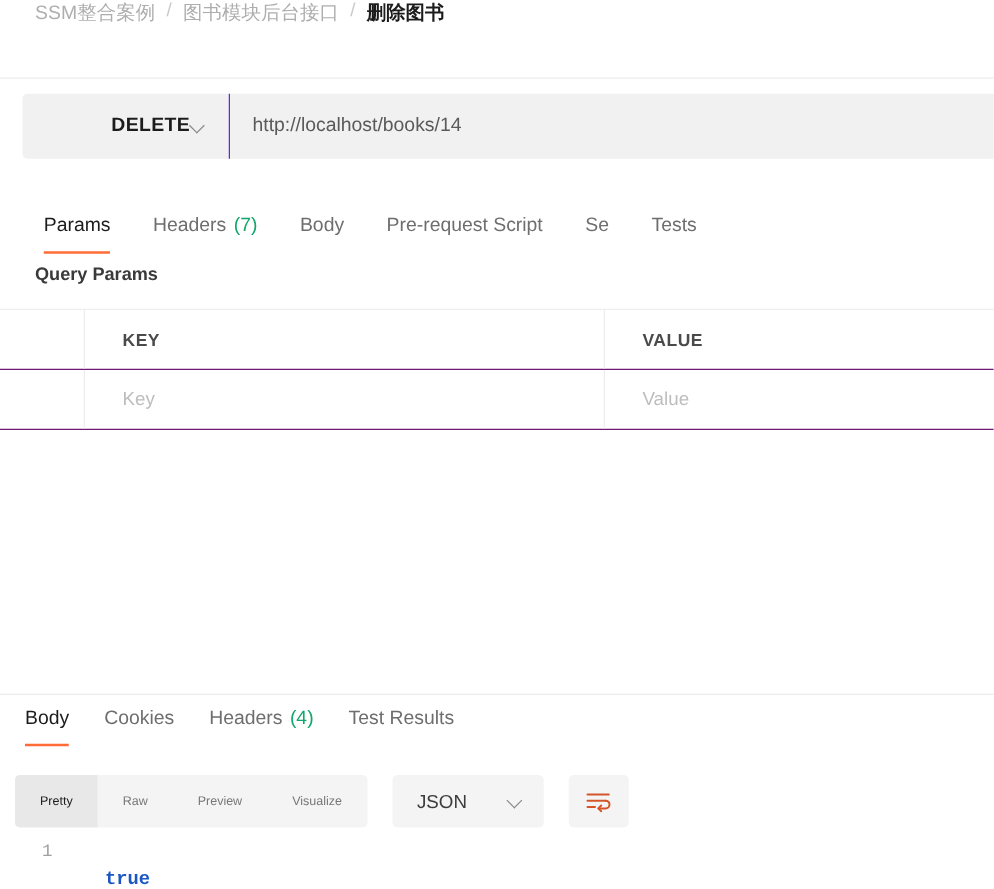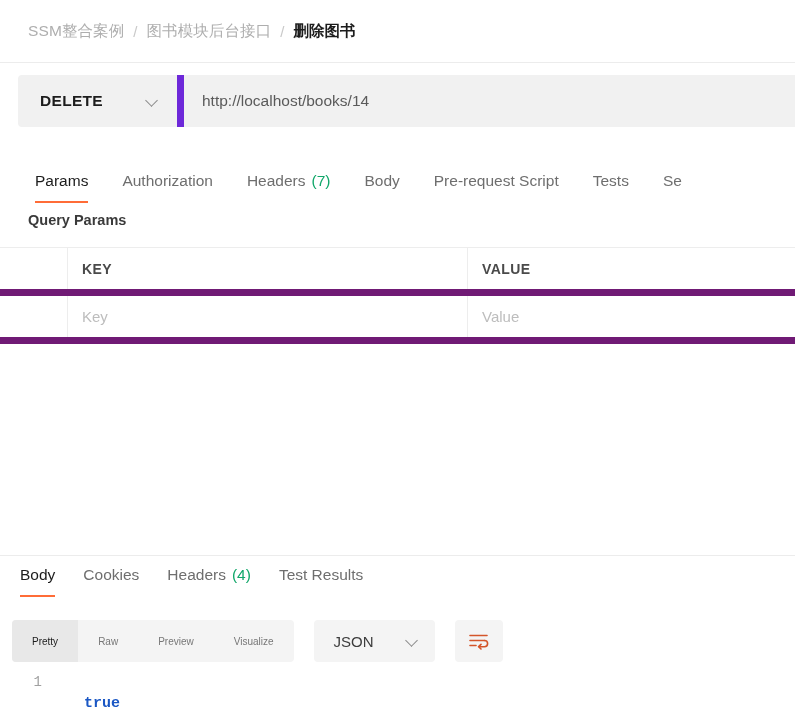--- a/index.html
+++ b/index.html
@@ -14,21 +14,21 @@
   }
 
   .app { position: relative; width: 795px; height: 711px; background: #fff; }
 
   
   .breadcrumb {
     position: absolute;
     left: 0; top: 0;
     width: 795px; height: 62px;
     display: flex;
-    align-items: center;
+    align-items: flex-start;
     padding-left: 28px;
     background: #fff;
   }
   .crumb {
     font-size: 15.5px;
     color: #aeaeae;
     letter-spacing: .1px;
     white-space: nowrap;
   }
   .crumb-sep {
@@ -58,23 +58,23 @@
     width: 860px;           
     background: #f1f1f1;
     border-radius: 4px;
     display: flex;
     align-items: stretch;
   }
   .method-select {
     width: 166px;
     display: flex;
     align-items: center;
-    justify-content: space-between;
+    justify-content: flex-end;
     padding: 0 18px 0 22px;
-    border-right: 7px solid #6d28d9;
+    border-right: 1px solid #6d28d9;
     cursor: pointer;
   }
   .method-label {
     font-size: 15.5px;
     font-weight: bold;
     color: #1c1c1c;
     letter-spacing: .3px;
   }
   .chev {
     width: 13px; height: 13px;
@@ -146,21 +146,22 @@
 
   .table {
     position: absolute;
     left: 0; top: 247px;
     width: 795px;
     border-top: 1px solid #ededed;
   }
   .trow {
     display: flex;
     height: 48px;
-    border-bottom: 7px solid #701a75;
+    border-bottom: 1px solid #701a75;
+    gap: 16px;
   }
   .tcell {
     display: flex;
     align-items: center;
     padding-left: 14px;
     border-right: 1px solid #ededed;
     overflow: hidden;
   }
   .c-check { width: 68px; padding-left: 0; }
   .c-key   { width: 400px; }
@@ -323,37 +324,34 @@
       </div>
       <input class="url-input" type="text" value="http://localhost/books/14" style="">
     </div>
   </div>
 
   <div class="req-tabs">
     <div class="rtab active">
       <span>Params</span>
     </div>
     <div class="rtab">
-      <span>Authorization</span>
-    </div>
-    <div class="rtab">
       <span>Headers</span>
       <span class="count-green">(7)</span>
     </div>
     <div class="rtab">
       <span>Body</span>
     </div>
     <div class="rtab">
       <span>Pre-request Script</span>
     </div>
     <div class="rtab">
+      <span>Se</span>
+    </div>
+    <div class="rtab">
       <span>Tests</span>
-    </div>
-    <div class="rtab">
-      <span>Se</span>
     </div>
   </div>
 
   <div class="qp-title">Query Params</div>
 
   <div class="table">
     <div class="trow">
       <div class="tcell c-check"></div>
       <div class="tcell c-key">
         <span class="th">KEY</span>

